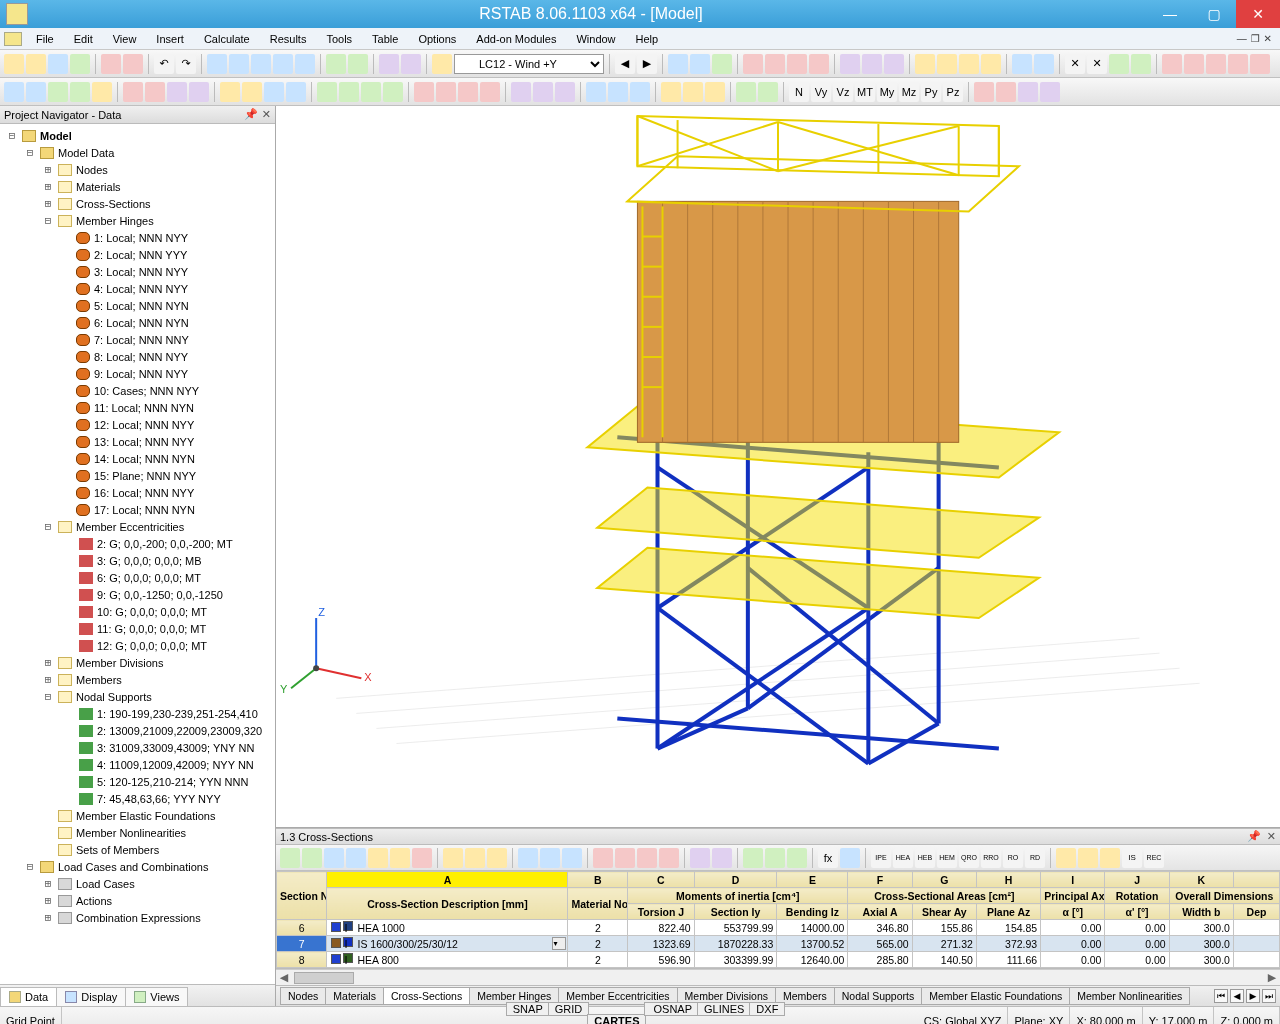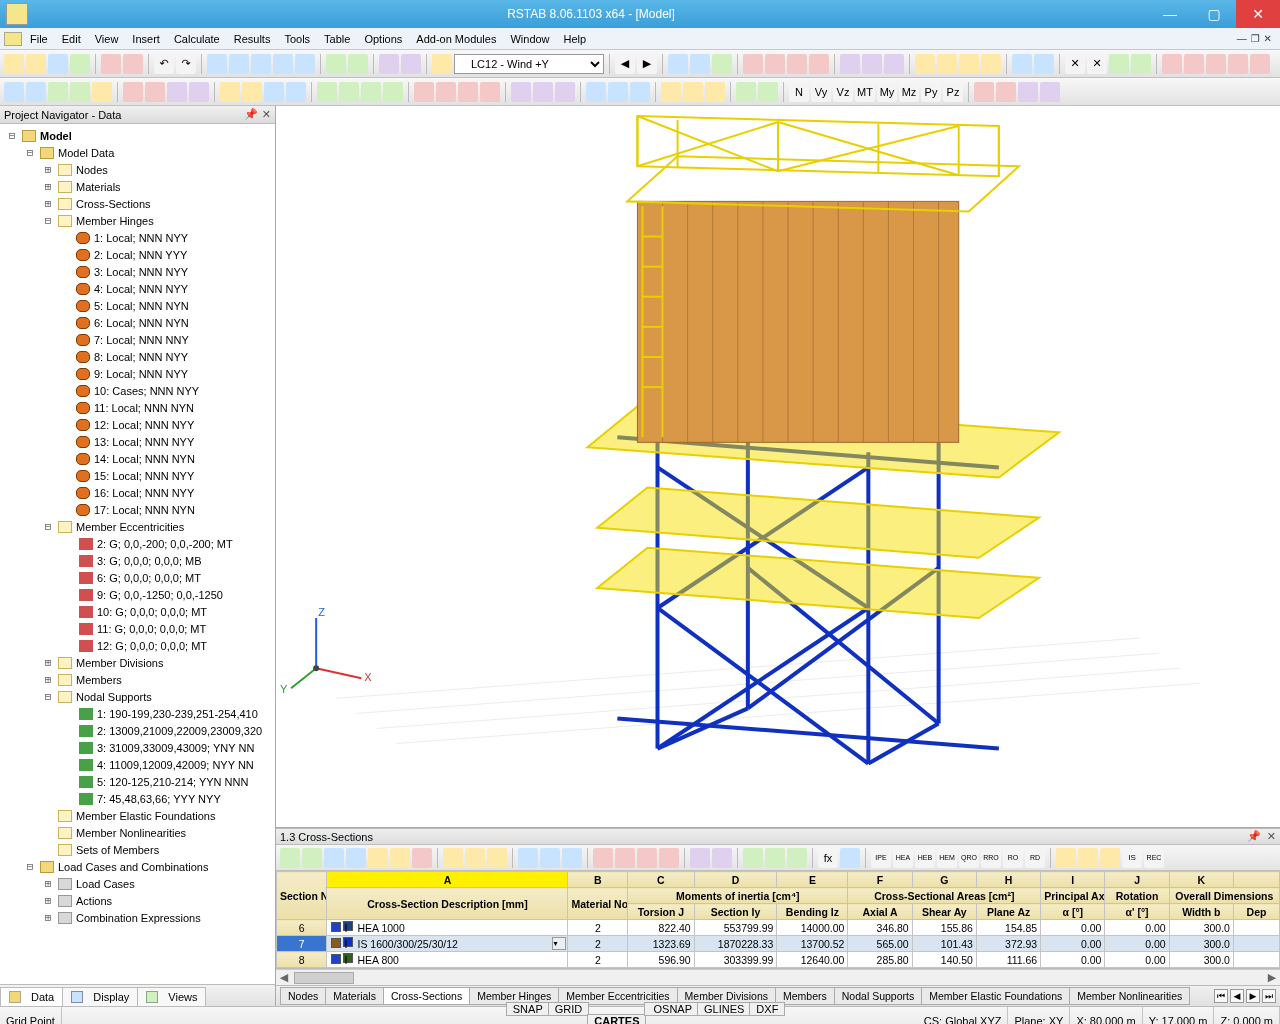--- a/index.html
+++ b/index.html
@@ -1,57 +1,57 @@
 <!DOCTYPE html>
 <html><head>
 <meta charset="utf-8">
 <style>
 * { box-sizing: border-box; margin: 0; padding: 0; font-family: "Segoe UI", Tahoma, sans-serif; font-size: 11px; }
 html, body { width: 1280px; height: 1024px; overflow: hidden; background: #f0f0f0; }
 
 
 .titlebar { height: 28px; background: linear-gradient(#5ab7e8,#3a9ed8); display:flex; align-items:center; color:#fff; }
 .titlebar .icon { width:22px; height:22px; margin:0 6px; background:#f5e68c; border:1px solid #999; }
-.titlebar .title { flex:1; text-align:center; font-size:12px; }
+.titlebar .title { flex:1; text-align:center; font-size:16px; }
 .win-btns { display:flex; }
 .win-btn { width:44px; height:28px; display:flex; align-items:center; justify-content:center; color:#fff; font-size:14px;}
 .win-close { background:#e04040; }
 
 
-.menubar { height:22px; background:#eef3f9; border-bottom:1px solid #c8c8c8; display:flex; align-items:center; padding:0 4px; gap:2px;}
+.menubar { height:22px; background:#eef3f9; border-bottom:1px solid #c8c8c8; display:flex; align-items:center; padding:0 4px; gap:8px;}
 .menubar .mitem { padding:2px 6px; text-decoration: underline; text-decoration-color: transparent;}
 .menubar .mini { margin-left:auto; display:flex; gap:4px; padding-right:4px;}
 .menubar .mini span{ font-size:10px; color:#444;}
 
 
 .toolbar { height:28px; background:linear-gradient(#f8f8f8,#e2e2e2); border-bottom:1px solid #c0c0c0; display:flex; align-items:center; padding:0 4px; gap:2px; overflow:hidden;}
 .tbtn { width:20px; height:20px; border:1px solid transparent; display:flex; align-items:center; justify-content:center; background:#f4f4f4; border-radius:2px;}
 .tbtn.c1{background:#ffe9a8;} .tbtn.c2{background:#c7e3ff;} .tbtn.c3{background:#d0f0c0;} .tbtn.c4{background:#f5c8c8;} .tbtn.c5{background:#e0d0f0;}
 .tsep{width:1px;height:20px;background:#bbb;margin:0 3px;}
-.combo { height:20px; border:1px solid #999; background:#fff; font-size:11px; padding:0 12px; min-width:150px;}
+.combo { height:20px; border:1px solid #999; background:#fff; font-size:11px; padding:0 20px; min-width:150px;}
 
 
 .workspace { display:flex; height: calc(1024px - 28px - 22px - 28px - 28px - 18px); }
 .navigator { width:276px; border-right:1px solid #aaa; background:#fff; display:flex; flex-direction:column;}
 .nav-title { height:18px; background:linear-gradient(#f0f0f0,#dcdcdc); border-bottom:1px solid #bbb; padding:2px 4px; font-size:11px; display:flex; align-items:center;}
 .nav-title .ctrl { margin-left:auto; display:flex; gap:4px; color:#555;}
 .tree { flex:1; overflow:auto; background:#fff; padding:3px 2px;}
 .tree-item { white-space:nowrap; padding:1px 0 1px 2px; display:flex; align-items:center; gap:4px; height:17px;}
 .ti0{padding-left:4px;} .ti1{padding-left:22px;} .ti2{padding-left:40px;} .ti3{padding-left:58px;}
 .tree-item .tw{color:#666; font-family:monospace; width:12px; text-align:center;}
 .tree-item .ic{width:14px;height:12px;display:inline-block;}
 .ic-fld{background:#f3d778;border:1px solid #b89b3e;}
 .ic-fld2{background:#fff3c4;border:1px solid #cbb25a;}
 .ic-dot{width:10px;height:10px;border-radius:5px;background:#e07020;border:1px solid #7a3a00;}
 .ic-pin{width:4px;height:12px;background:#48a048;margin-left:3px;}
 .ic-pin2{width:4px;height:12px;background:#d05050;margin-left:3px;}
 .ic-leaf{background:#d8d8d8;border:1px solid #999;}
 .tree-bold{font-weight:bold;}
 .nav-tabs { height:22px; background:linear-gradient(#f2f2f2,#e2e2e2); border-top:1px solid #bbb; display:flex; align-items:flex-end;}
-.nav-tab { padding:3px 8px; border:1px solid #bbb; border-bottom:none; background:#f8f8f8; margin-right:-1px; font-size:11px; display:flex; gap:10px; align-items:center;}
+.nav-tab { padding:3px 8px; border:1px solid #bbb; border-bottom:none; background:#f8f8f8; margin-right:-1px; font-size:11px; display:flex; gap:4px; align-items:center;}
 .nav-tab.active{background:#fff;}
 .nav-tab .nic{width:12px;height:12px;}
 
 
 .viewport-col{ flex:1; display:flex; flex-direction:column; min-width:0;}
 .viewport { flex:1; background:#fff; position:relative; border-bottom:1px solid #aaa; overflow:hidden;}
 .viewport svg { position:absolute; inset:0; }
 
 
 .btm-title { height:17px; background:linear-gradient(#eee,#ddd); border-top:1px solid #bbb; border-bottom:1px solid #bbb; padding:1px 4px; display:flex; align-items:center;}
@@ -345,21 +345,21 @@
             <span>13: Local; NNN NYY</span>
           </div>
           <div class="tree-item ti3">
             <span class="tw"></span>
             <span class="ic ic-dot"></span>
             <span>14: Local; NNN NYN</span>
           </div>
           <div class="tree-item ti3">
             <span class="tw"></span>
             <span class="ic ic-dot"></span>
-            <span>15: Local; NNN NYY</span>
+            <span>15: Plane; NNN NYY</span>
           </div>
           <div class="tree-item ti3">
             <span class="tw"></span>
             <span class="ic ic-dot"></span>
             <span>16: Local; NNN NYY</span>
           </div>
           <div class="tree-item ti3">
             <span class="tw"></span>
             <span class="ic ic-dot"></span>
             <span>17: Local; NNN NYN</span>
@@ -723,21 +723,21 @@
               <td class=""></td>
     </tr>
             <tr>
       <td class="sel-rhead">7</td>
               <td class="left sel-row" style="position:relative;"><span style="display:inline-block;width:10px;height:10px;background:#8a5a20;border:1px solid #555;margin-right:2px;"></span><span style="display:inline-block;width:10px;height:10px;background:#1030c0;border:1px solid #555;margin-right:4px;">I</span>IS 1600/300/25/30/12<div class="celldrop">▾</div></td>
       <td class="sel-row">2</td>
       <td class="num sel-row">1323.69</td>
               <td class="num sel-row">1870228.33</td>
               <td class="num sel-row">13700.52</td>
       <td class="num sel-row">565.00</td>
-              <td class="num sel-row">101.43</td>
+              <td class="num sel-row">271.32</td>
               <td class="num sel-row">372.93</td>
       <td class="num sel-row">0.00</td>
               <td class="num sel-row">0.00</td>
               <td class="num sel-row">300.0</td>
               <td class="sel-row"></td>
     </tr>
             <tr>
       <td class="rhead">8</td>
               <td class="left "><span style="display:inline-block;width:10px;height:10px;background:#2040d0;border:1px solid #555;margin-right:2px;"></span><span style="display:inline-block;width:10px;height:10px;background:#306020;border:1px solid #555;margin-right:4px;">I</span>HEA 800</td>
       <td class="">2</td>

